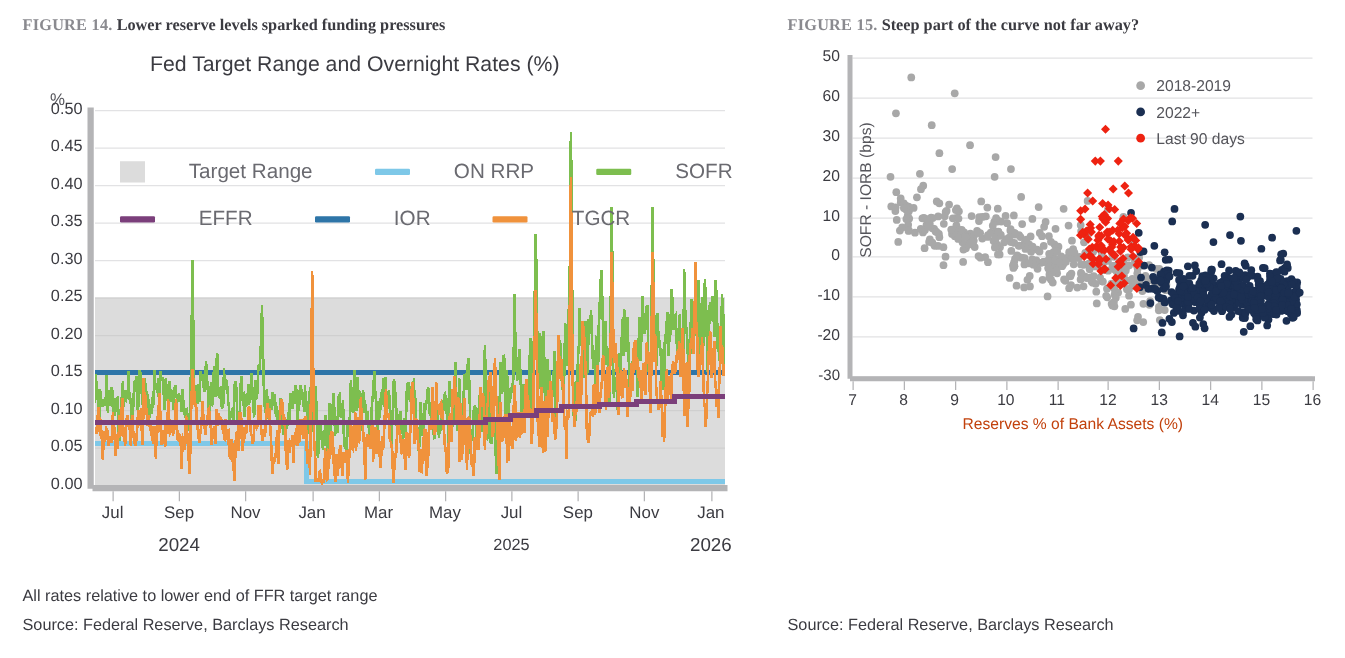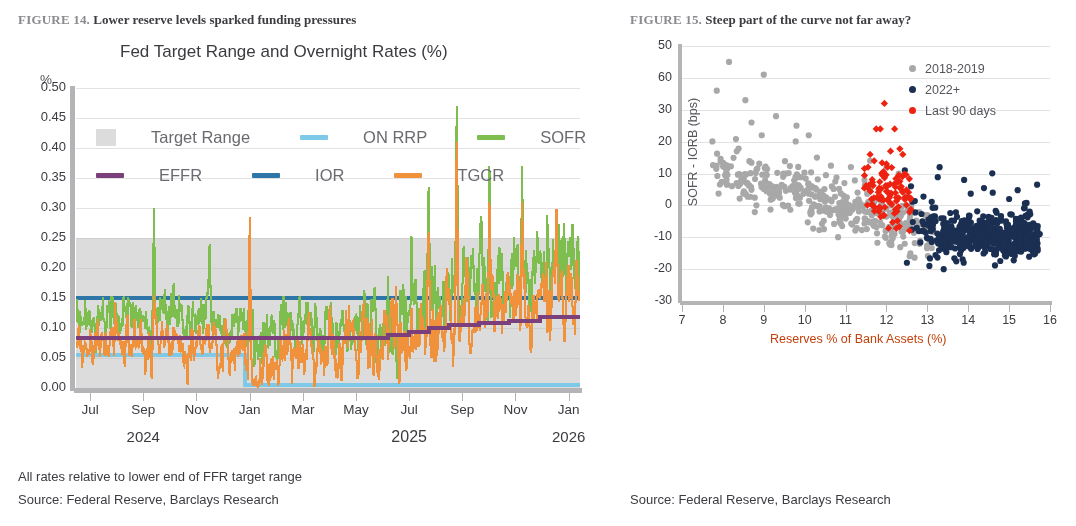--- a/index.html
+++ b/index.html
@@ -146,21 +146,21 @@
         <div class="xtick-label" style="left: 379.144px; width: 60px; top: 402px;">Jul</div>
         <div class="tick" style="left: 462.316px; top: 393px; height: 8px;"></div>
         <div class="xtick-label" style="left: 432.316px; width: 60px; top: 402px;">Sep</div>
         <div class="tick" style="left: 515.488px; top: 393px; height: 8px;"></div>
         <div class="xtick-label" style="left: 485.488px; width: 60px; top: 402px;">Nov</div>
         <div class="tick" style="left: 568.66px; top: 393px; height: 8px;"></div>
         <div class="xtick-label" style="left: 538.66px; width: 60px; top: 402px;">Jan</div>
       </div>
     <div id="xyears14">
         <div class="xtick-label" style="left: 111.284px; width: 64px; top: 428px; font-size: 15px;">2024</div>
-        <div class="xtick-label" style="left: 377.144px; width: 64px; top: 428px; font-size: 16px;">2025</div>
+        <div class="xtick-label" style="left: 377.144px; width: 64px; top: 428px; font-size: 13px;">2025</div>
         <div class="xtick-label" style="left: 536.66px; width: 64px; top: 428px; font-size: 15px;">2026</div>
       </div>
 
     <div id="legend14">
       <div class="row r1">
         <span class="sw-box"></span>
         <span class="lbl">Target Range</span>
         <span class="sw-line" style="background:#7ec8e8;"></span>
         <span class="lbl">ON RRP</span>
         <span class="sw-line" style="background:#7dbe4f;"></span>

